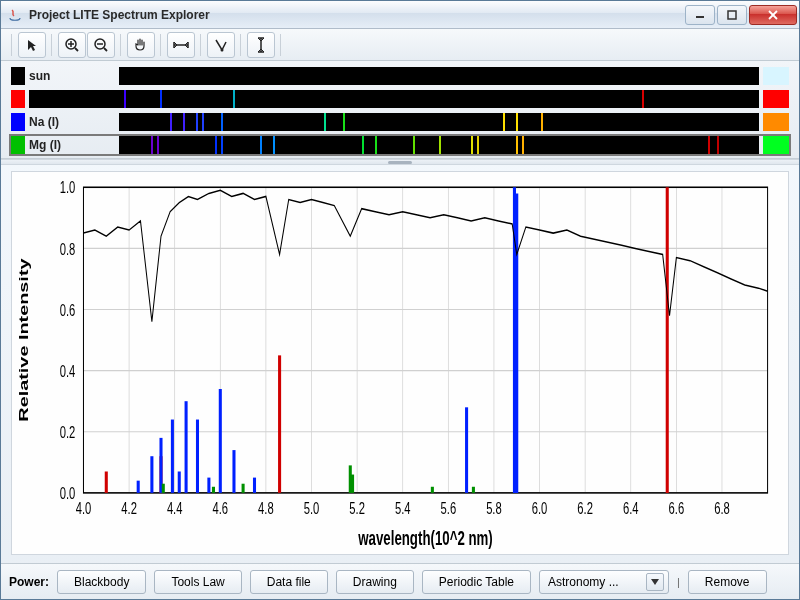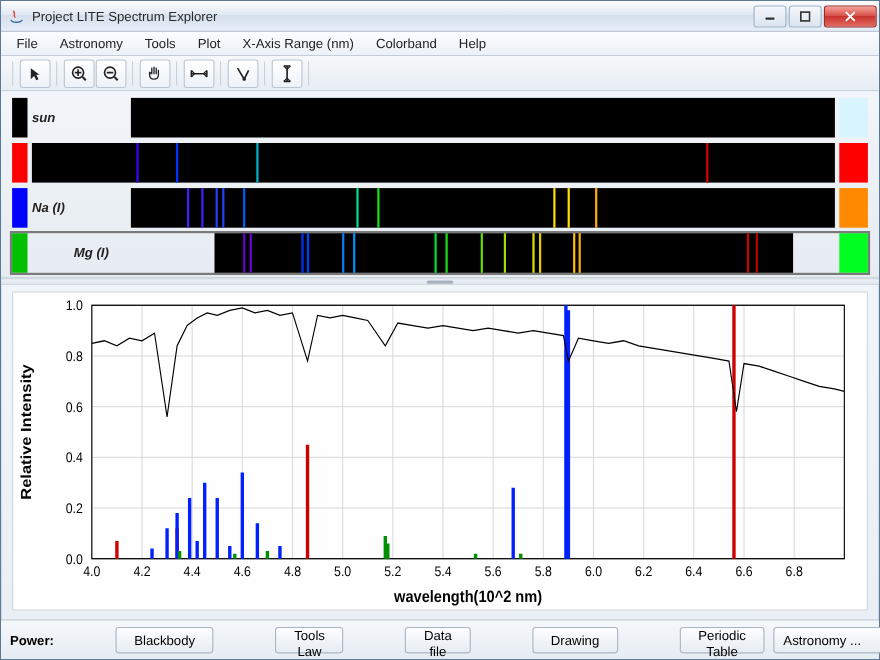--- a/index.html
+++ b/index.html
@@ -19,20 +19,21 @@
     display: flex;
     flex-direction: column;
   }
   .titlebar {
     height: 28px;
     background: linear-gradient(#fdfdfe, #e1e9f3 45%, #d4dfec 46%, #e6eef7);
     border-bottom: 1px solid #b0bcca;
     display: flex;
     align-items: center;
     padding: 0 2px 0 6px;
+    font-weight: bold;
   }
   .titlebar .app-icon {
     width: 16px; height: 16px; margin-right: 6px;
     display: flex; align-items: center; justify-content: center;
   }
   .titlebar .title { flex: 1; color: #2a2a2a; font-size: 12px; }
   .winbtns { display: flex; gap: 0; }
   .winbtn {
     width: 30px; height: 20px;
     background: linear-gradient(#f4f7fb,#dbe4ee);
@@ -75,25 +76,24 @@
     display: flex; align-items: center; justify-content: center;
   }
   .toolbar .sep { width: 2px; height: 22px; border-left: 1px solid #c8d0d8; margin: 0 4px; }
   .tracks {
     background: linear-gradient(#f2f5f9,#e6ecf2);
     padding: 6px 10px 4px 10px;
     display: flex; flex-direction: column; gap: 5px;
     border-bottom: 1px solid #c5ced6;
   }
   .track {
-    display: flex; align-items: stretch; height: 36px; font-style: italic;
+    display: flex; align-items: stretch; height: 18px;
   }
   .track.selected {
     outline: 2px solid #7a7a7a;
-    gap: 38px;
   }
   .track .swatch {
     width: 14px; margin-right: 4px;
   }
   .track .label {
     width: 90px; display: flex; align-items: center;
     font-size: 12px; font-weight: bold; color: #222;
   }
   .track .strip {
     flex: 1; background: #000; position: relative;
@@ -123,21 +123,20 @@
     border-top: 1px solid #c1cbd3;
     display: flex; align-items: center;
     padding: 0 8px; gap: 8px;
   }
   .bottom-bar .lbl { font-size: 12px; font-weight: bold; }
   .bbtn {
     height: 24px; padding: 0 16px;
     background: linear-gradient(#fdfeff,#e6ecf2);
     border: 1px solid #a9b6c3; border-radius: 3px;
     font-size: 12px;
-    margin-left: 48px;
   }
   .combo {
     height: 24px;
     background: linear-gradient(#fdfeff,#e6ecf2);
     border: 1px solid #a9b6c3; border-radius: 3px;
     display: flex; align-items: center; padding: 0 4px 0 8px;
     font-size: 12px; gap: 8px;
     min-width: 130px;
   }
   .combo .arrow {
@@ -176,29 +175,20 @@
         </div>
       <div class="winbtn close">
           <svg width="10" height="10">
             <line x1="1" y1="1" x2="9" y2="9" stroke="#fff" stroke-width="1.8"></line>
             <line x1="9" y1="1" x2="1" y2="9" stroke="#fff" stroke-width="1.8"></line>
           </svg>
         </div>
     </div>
   </div>
 
-  <div class="menubar" id="menubar">
-      <span class="menu-item">File</span>
-      <span class="menu-item">Astronomy</span>
-      <span class="menu-item">Tools</span>
-      <span class="menu-item">Plot</span>
-      <span class="menu-item">X-Axis Range (nm)</span>
-      <span class="menu-item">Colorband</span>
-      <span class="menu-item">Help</span>
-    </div>
 
   <div class="toolbar">
     <div class="sep"></div>
     <div class="toolbtn">
         <svg width="14" height="14">
           <path d="M3 2 L3 12 L6 9 L8 13 L10 12 L8 8 L11 8 Z" fill="#222"></path>
         </svg>
       </div>
     <div class="sep"></div>
     <div class="toolbtn">

